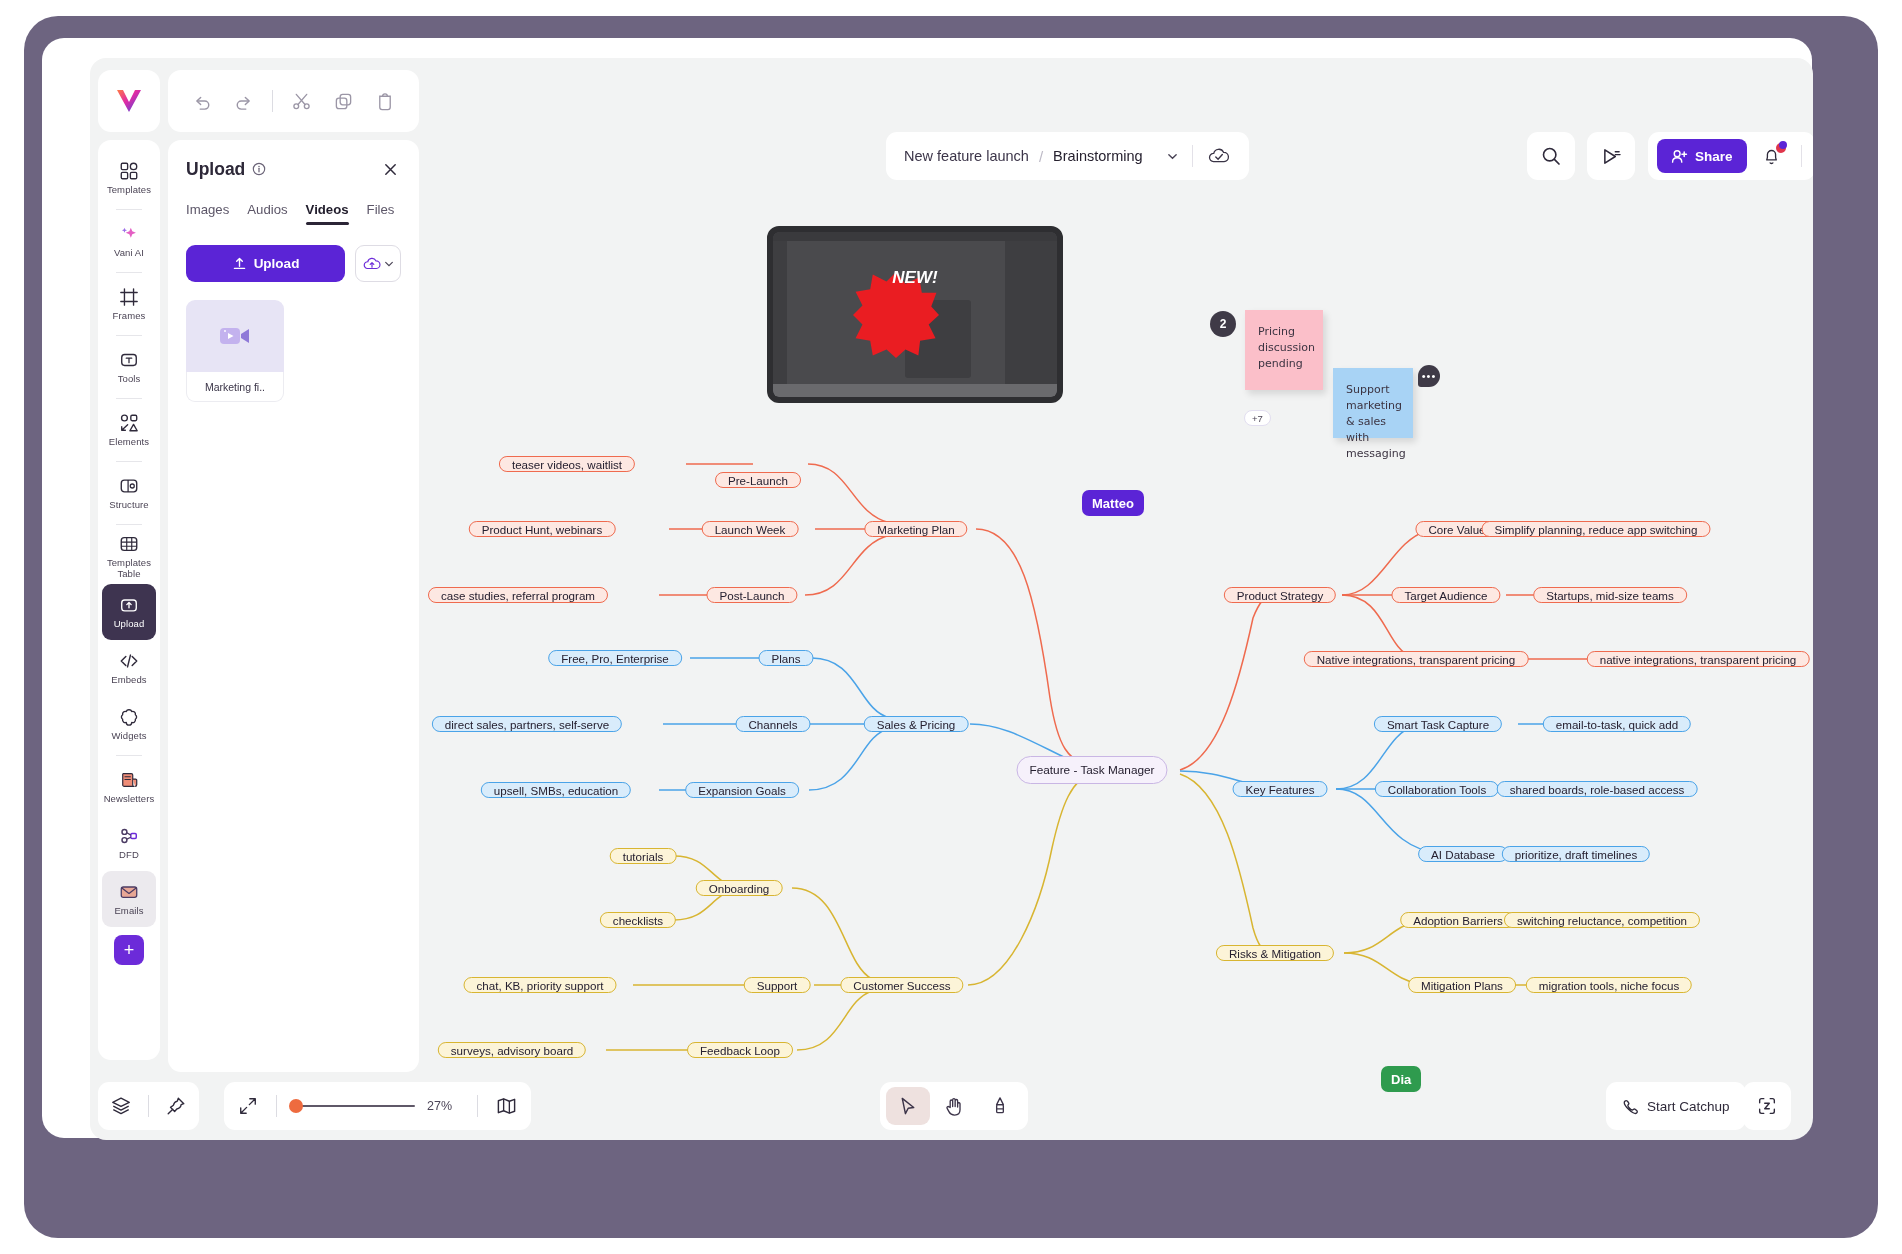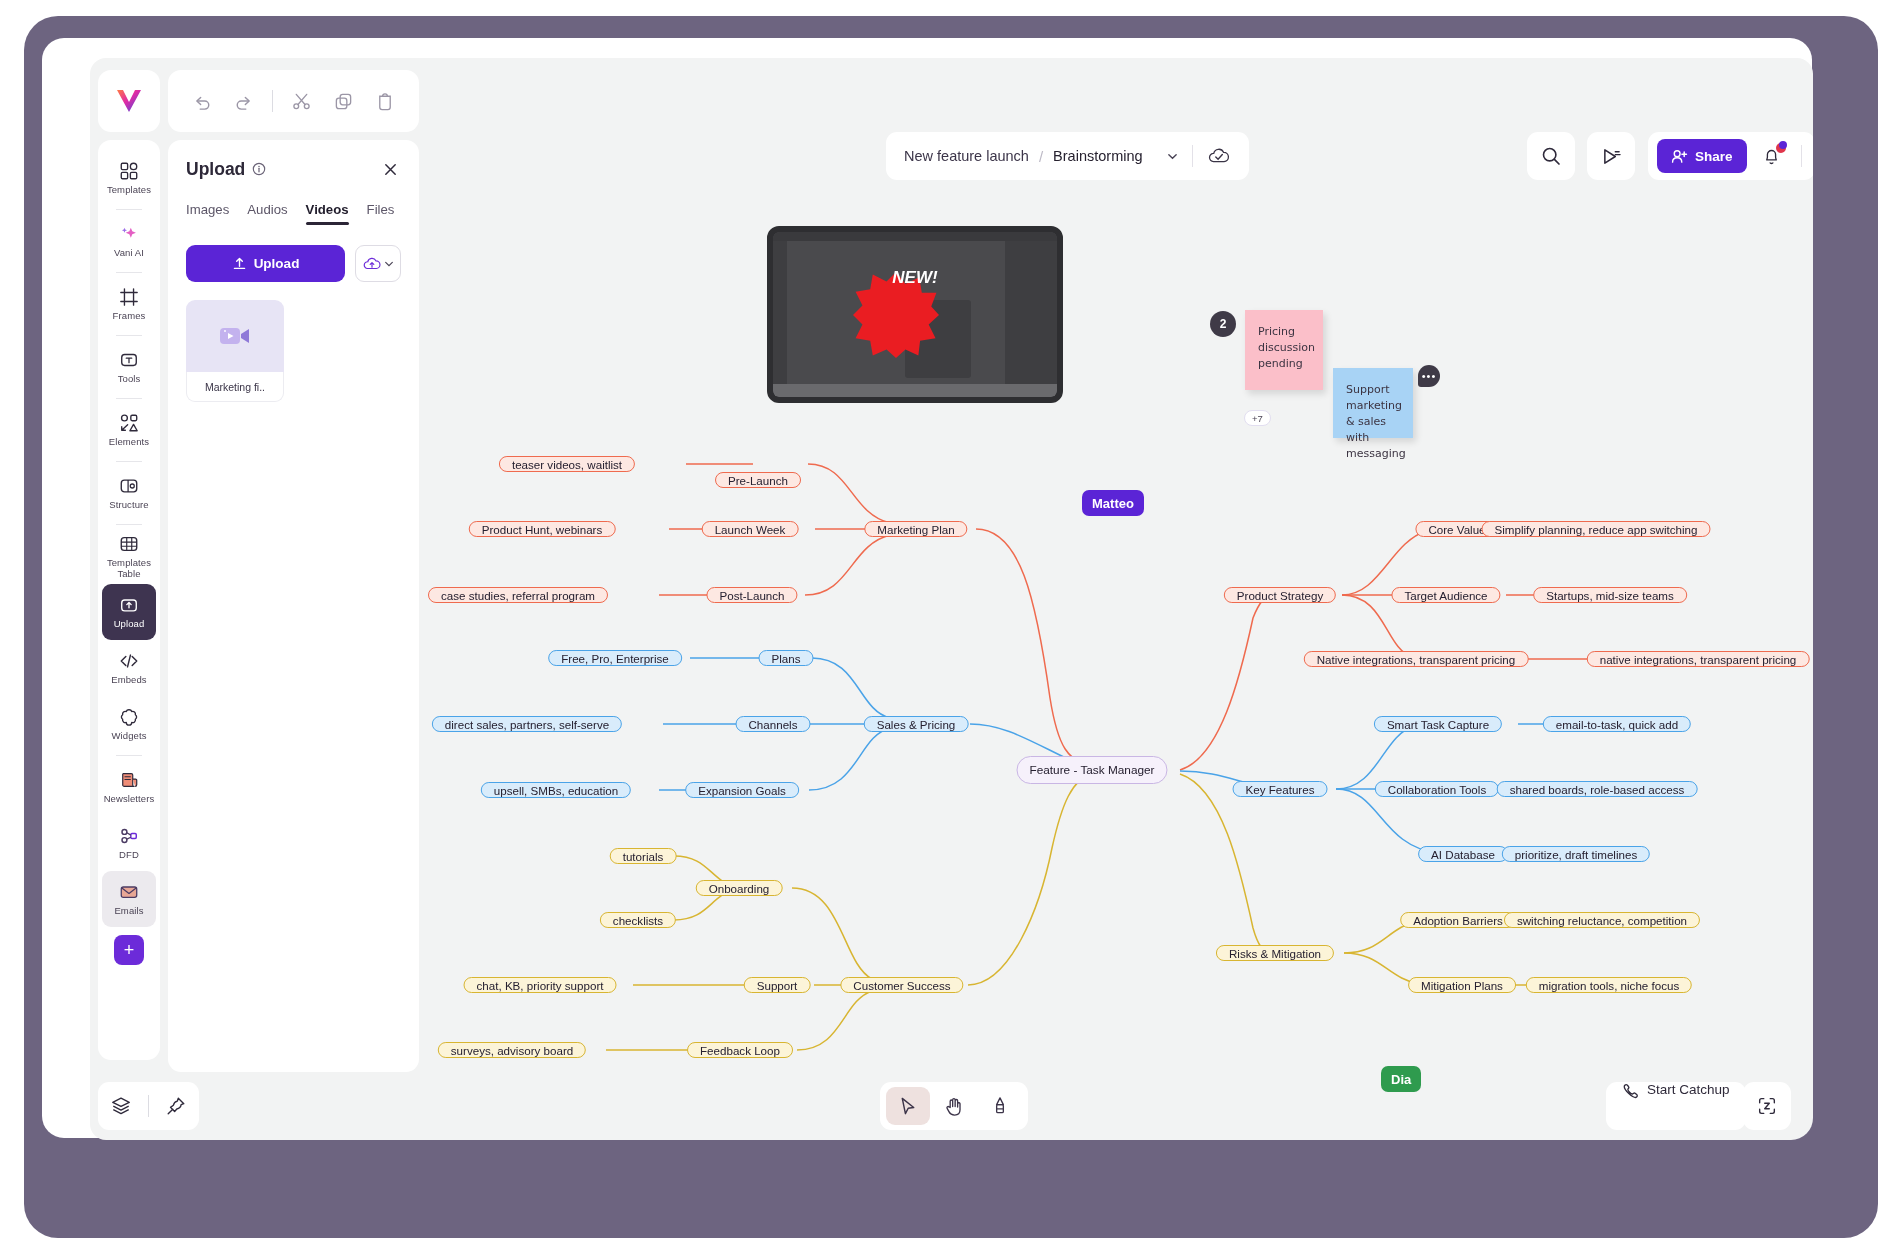--- a/index.html
+++ b/index.html
@@ -230,21 +230,21 @@
   .zoom-knob { position:absolute; left:-6px; top:-6px; width:14px; height:14px; border-radius:50%; background:#ee6b3f; cursor:pointer;}
   .zoom-val { font-size:12.5px; color:#4c4558; min-width:32px; }
   .bb-center {
     position:absolute; left: 880px; top:1082px; height:48px; background:#fff;
     border-radius:11px; display:flex; align-items:center; padding:0 6px; gap:2px;
   }
   .tool { width:44px; height:38px; border-radius:9px; display:flex; align-items:center; justify-content:center; cursor:pointer;}
   .tool.active { background:#eee1df; }
   .bb-catchup {
     position:absolute; left:1606px; top:1082px; height:48px; background:#fff; border-radius:11px;
-    display:flex; gap:8px; padding:0 16px; font-size:13.5px; color:#2f2a3a; cursor:pointer;
+    display:flex; align-items:center; gap:8px; padding:0 16px; font-size:13.5px; color:#2f2a3a; cursor:pointer;
   }
   .bb-z {
     position:absolute; left:1743px; top:1082px; width:48px; height:48px; background:#fff;
     border-radius:11px; display:flex; align-items:center; justify-content:center; cursor:pointer;
   }
   svg { display:block; }
 </style>
 </head>
 <body>
 
@@ -669,20 +669,36 @@
       <path d="M3.6,12.2 L12,16.4 L20.4,12.2" fill="none" stroke="#2f2a3b" stroke-width="1.5" stroke-linejoin="round"></path>
       <path d="M3.6,16 L12,20.2 L20.4,16" fill="none" stroke="#2f2a3b" stroke-width="1.5" stroke-linejoin="round"></path>
     </svg>
     <span class="vsep"></span>
     <svg width="22" height="22" viewBox="0 0 24 24" style="cursor:pointer">
       <path d="M14.5,3.5 L20.5,9.5 L17.6,10.6 a5.6,5.6 0 0 1 -4.7,4.7 L10.5,18 L6,13.5 L9.2,11.1 a5.6,5.6 0 0 1 4.3,-4.5 Z" fill="none" stroke="#2f2a3b" stroke-width="1.5" stroke-linejoin="round"></path>
       <path d="M8.5,15.5 L3.5,20.5" stroke="#2f2a3b" stroke-width="1.5" stroke-linecap="round"></path>
     </svg>
   </div>
 
+  <div class="bb-zoom">
+    <svg width="20" height="20" viewBox="0 0 22 22" style="cursor:pointer">
+      <path d="M13,3 H19 V9 M19,3 L12.5,9.5" fill="none" stroke="#2f2a3b" stroke-width="1.5" stroke-linecap="round" stroke-linejoin="round"></path>
+      <path d="M9,19 H3 V13 M3,19 L9.5,12.5" fill="none" stroke="#2f2a3b" stroke-width="1.5" stroke-linecap="round" stroke-linejoin="round"></path>
+    </svg>
+    <span class="vsep"></span>
+    <div class="zoom-track">
+      <div class="zoom-knob"></div>
+    </div>
+    <span class="zoom-val">27%</span>
+    <span class="vsep"></span>
+    <svg width="21" height="20" viewBox="0 0 22 20" style="cursor:pointer">
+      <path d="M2.5,4.5 L8,2.5 L14,5 L19.5,3 V15.5 L14,17.5 L8,15 L2.5,17 Z" fill="none" stroke="#2f2a3b" stroke-width="1.5" stroke-linejoin="round"></path>
+      <path d="M8,2.5 V15 M14,5 V17.5" stroke="#2f2a3b" stroke-width="1.4"></path>
+    </svg>
+  </div>
 
   <div class="bb-center">
     <div class="tool active">
       <svg width="20" height="21" viewBox="0 0 20 22">
         <path d="M4,2.5 L16,12 L10.2,12.8 L7.3,18.5 Z" fill="none" stroke="#3c3449" stroke-width="1.5" stroke-linejoin="round"></path>
       </svg>
     </div>
     <div class="tool">
       <svg width="20" height="21" viewBox="0 0 20 22">
         <path d="M6,12 V5.5 a1.3,1.3 0 0 1 2.6,0 V11 V4 a1.3,1.3 0 0 1 2.6,0 v7 V5 a1.3,1.3 0 0 1 2.6,0 v6.5 V8 a1.3,1.3 0 0 1 2.5,0 v6.5 c0,3.4 -2.4,5.5 -5.6,5.5 c-3.3,0 -5,-1.6 -6,-3.6 L2.8,13 a1.3,1.3 0 0 1 2,-1.6 Z" fill="none" stroke="#3c3449" stroke-width="1.4" stroke-linejoin="round"></path>

